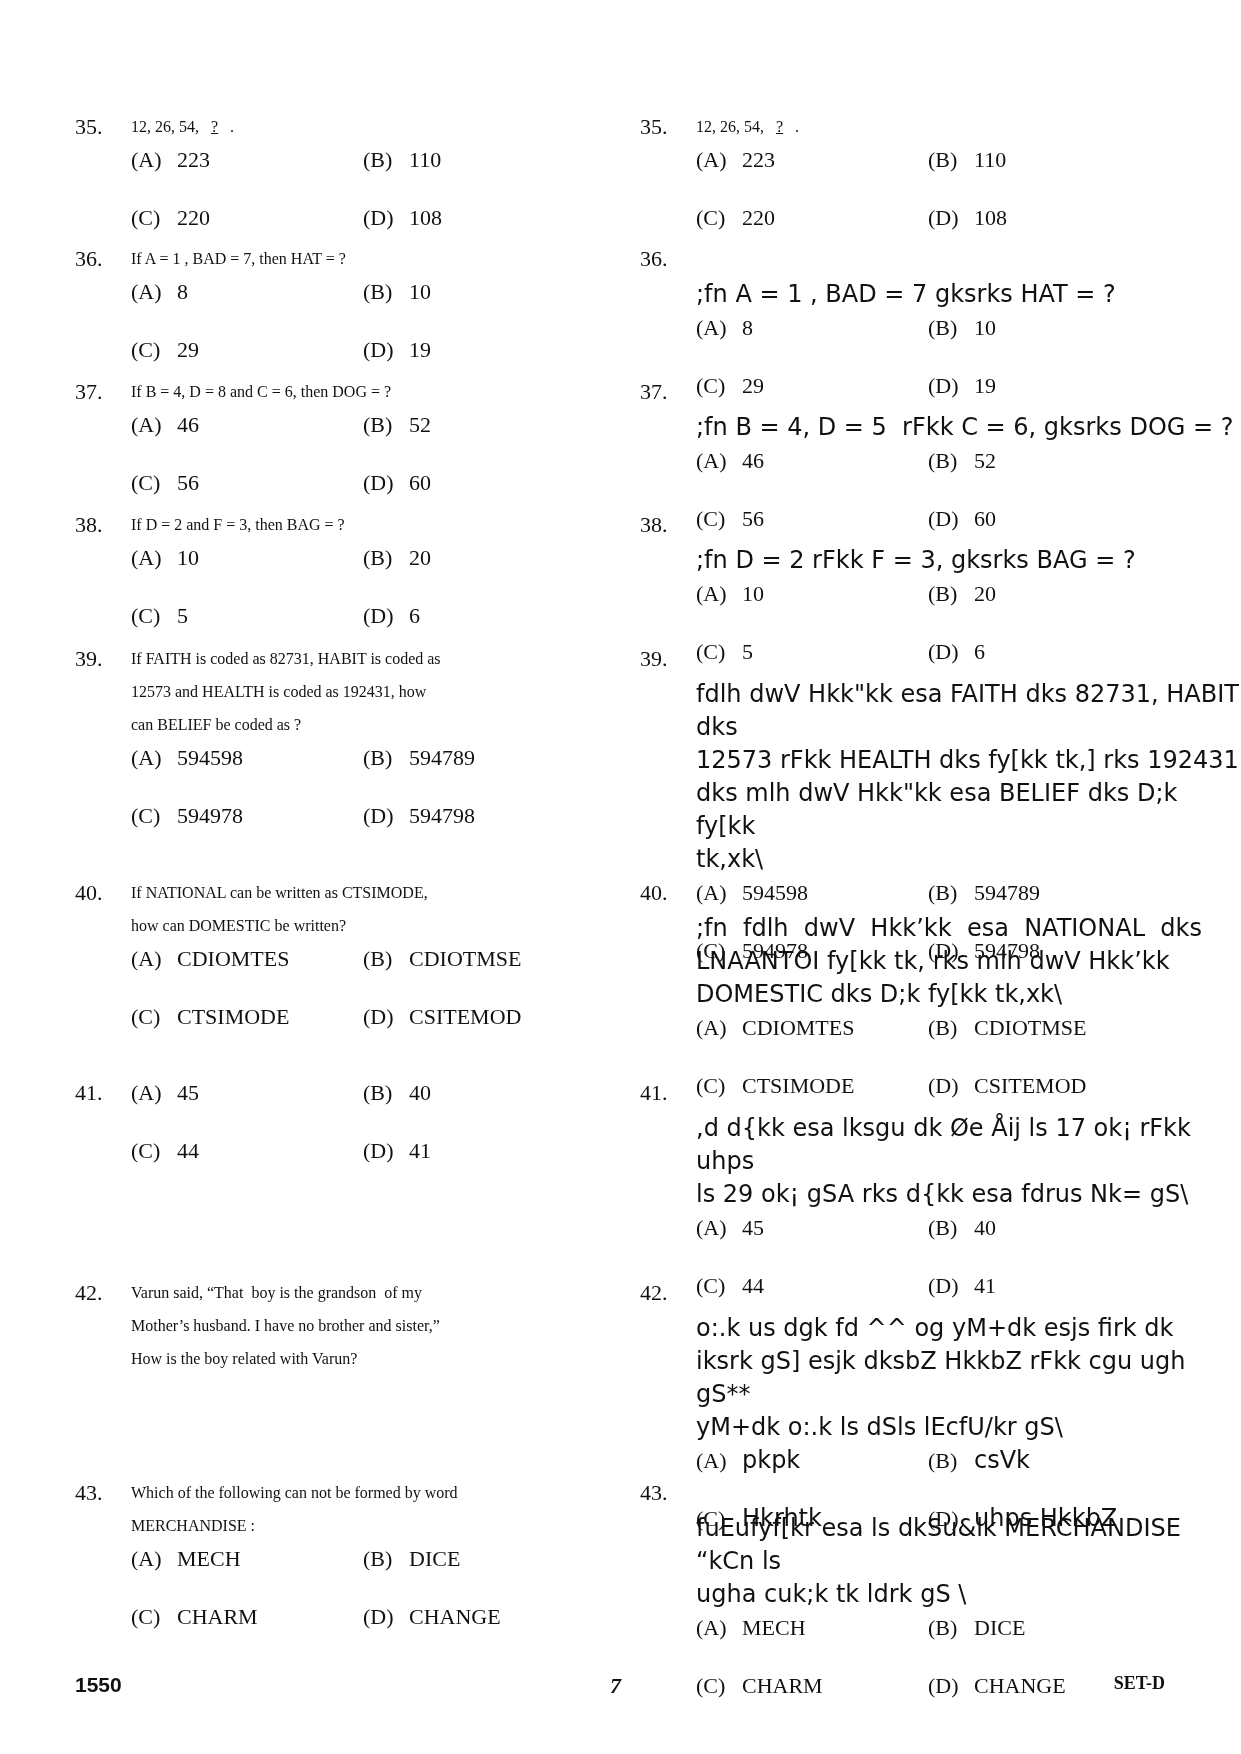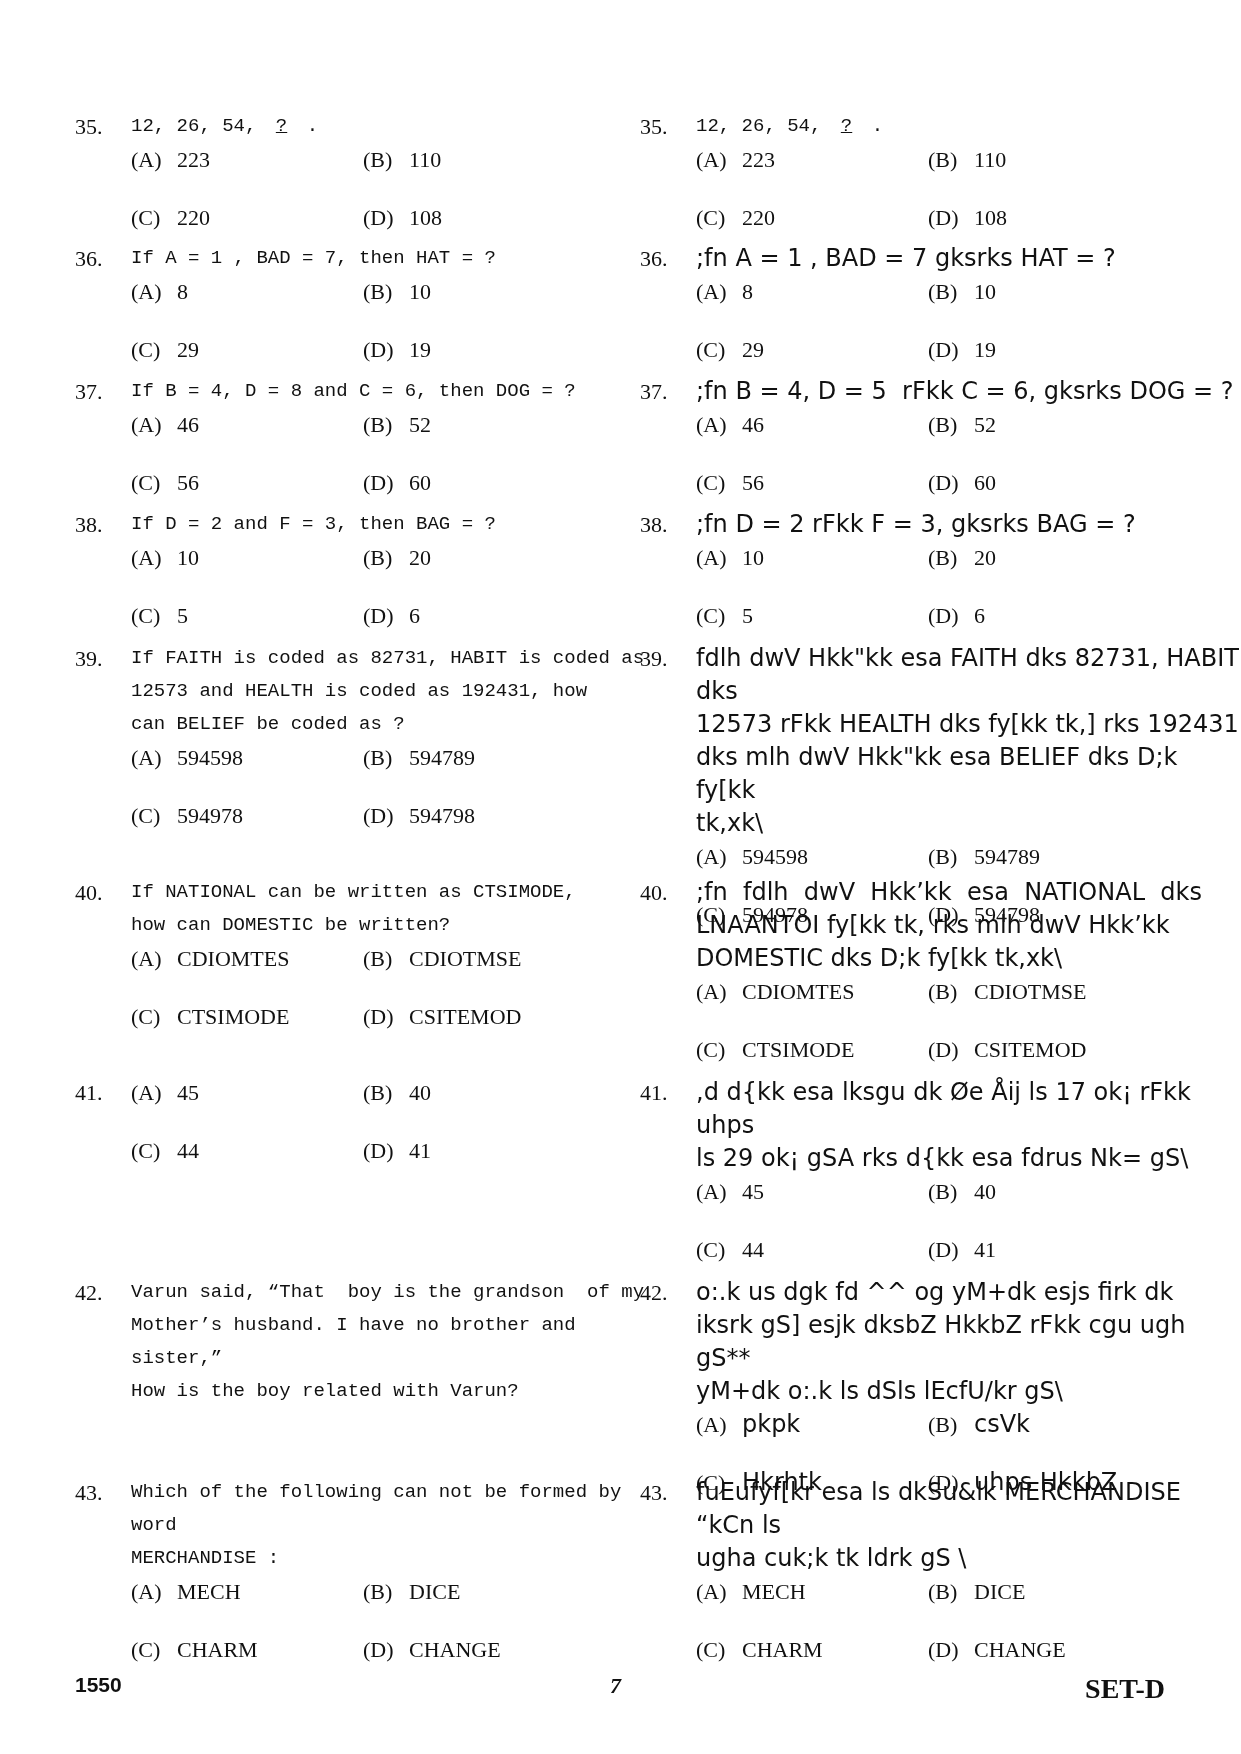--- a/index.html
+++ b/index.html
@@ -3,31 +3,31 @@
 <meta charset="utf-8">
 <style>
   html, body { margin: 0; padding: 0; background: #ffffff; }
   body { width: 1241px; height: 1754px; position: relative; overflow: hidden; color: #111; }
   .col { position: absolute; top: 0; }
   .col-left { left: 75px; width: 570px; }
   .col-right { left: 640px; width: 600px; }
   .q { position: absolute; left: 0; width: 100%; }
   .qnum { position: absolute; left: 0; top: 0; font-family: "Liberation Serif", serif; font-size: 22px; line-height: 33px; }
   .qbody { position: absolute; left: 56px; top: 0; right: 0; }
-  .stem { font-family: Liberation Mono, monospace; font-size: 19px; line-height: 33px; white-space: pre-wrap; }
-  .stem.hi { font-family: "DejaVu Sans", sans-serif; font-size: 24px; line-height: 33px; }
+  .stem { font-family: Liberation Serif, serif; font-size: 16px; line-height: 33px; white-space: pre-wrap; }
+  .stem.hi { font-family: "DejaVu Sans", sans-serif; font-size: 24px; line-height: 33px; margin-top: 36px; }
   .opts { display: grid; grid-template-columns: 207px auto; font-family: "Liberation Serif", serif; font-size: 22px; line-height: 33px; gap: 25px; }
   .opt { white-space: nowrap; }
   .opt .lbl { display: inline-block; min-width: 46px; }
   .opt .val.hi { font-family: "DejaVu Sans", sans-serif; font-size: 24px; }
   .blank { text-decoration: underline; padding: 0 8px; }
   .footer { position: absolute; top: 1637px; left: 75px; width: 1090px; height: 34px; margin-top: 36px; }
   .f-code { position: absolute; left: 0; font-family: "Liberation Sans", sans-serif; font-weight: bold; font-size: 21px; }
   .f-page { position: absolute; left: 535px; font-family: "Liberation Serif", serif; font-weight: bold; font-style: italic; font-size: 22px; }
-  .f-set { position: absolute; right: 0; font-family: "Liberation Serif", serif; font-weight: bold; font-size: 28px; }
+  .f-set { position: absolute; right: 0; font-family: "Liberation Serif", serif; font-weight: bold; font-size: 18px; }
 </style>
 </head>
 <body>
 
 <div class="col col-left">
   <div class="q" style="top:110px">
     <span class="qnum">35.</span>
     <div class="qbody">
       <div class="stem"><span>12, 26, 54,</span> <span class="blank">?</span> <span>.</span></div>
       <div class="opts">

